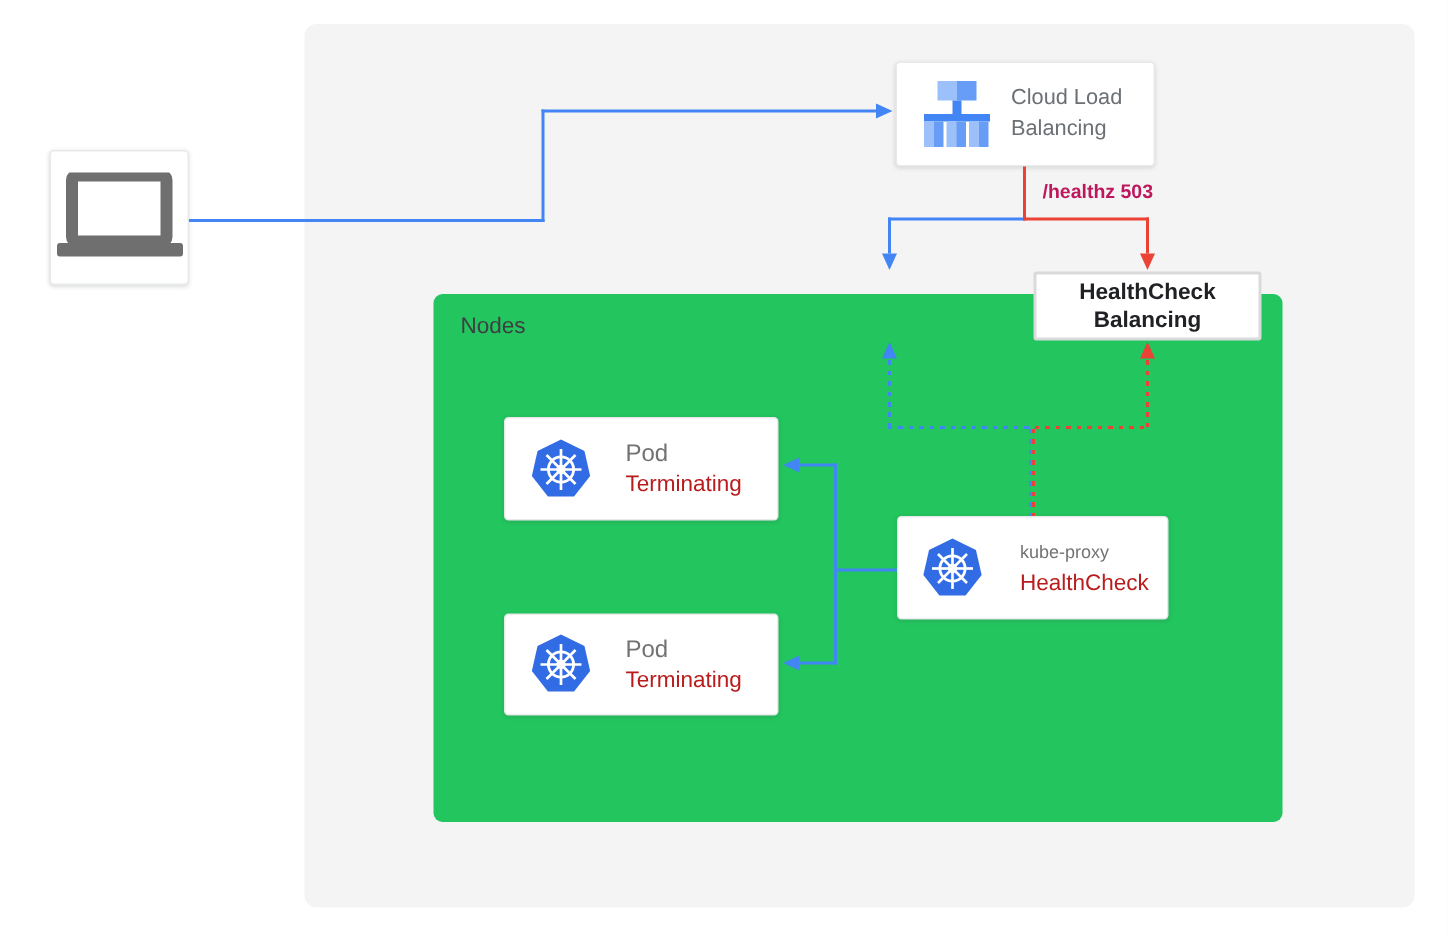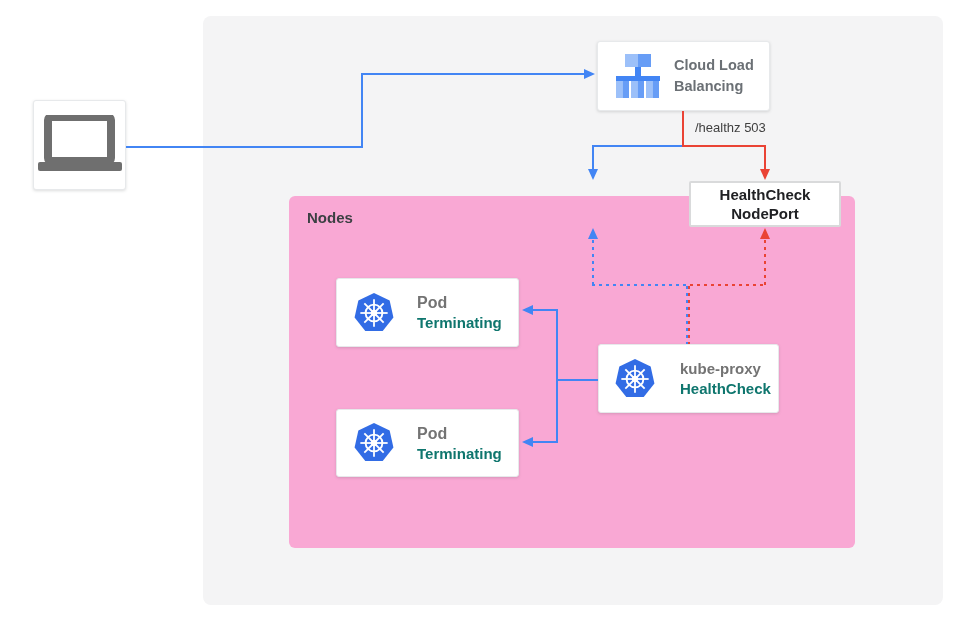--- a/index.html
+++ b/index.html
@@ -1,37 +1,37 @@
 <!DOCTYPE html>
 <html><head>
 <meta charset="utf-8">
 <style>
   html,body{margin:0;padding:0;background:#ffffff;}
   body{font-family:"Liberation Sans",sans-serif;-webkit-font-smoothing:antialiased;}
   #stage{position:relative;width:965px;height:623px;background:#ffffff;overflow:hidden;}
 
   .panel{position:absolute;left:203px;top:16px;width:740px;height:589px;background:#f4f4f5;border-radius:8px;}
-  .nodes{position:absolute;left:289px;top:196px;width:566px;height:352px;background:#f9a8d4;border-radius:6px;font-weight:bold;}
+  .nodes{position:absolute;left:289px;top:196px;width:566px;height:352px;background:#22c55e;border-radius:6px;}
   .nodes-label{position:absolute;left:18px;top:13px;font-size:15px;color:#3c4043;}
 
   .card{position:absolute;background:#ffffff;border:1px solid #e7e9eb;border-radius:3px;
         box-shadow:0 1px 3px rgba(60,64,67,.18);box-sizing:border-box;}
   .portcard{position:absolute;background:#ffffff;border:2px solid #d9dadb;border-radius:2px;
         box-sizing:border-box;display:flex;align-items:center;justify-content:center;
         font-weight:bold;color:#202124;font-size:15px;text-align:center;line-height:19px;}
 
   .entity{display:flex;align-items:center;}
   .entity .icon{flex:0 0 auto;}
-  .entity .txt{margin-left:22px;font-weight:bold;}
+  .entity .txt{margin-left:22px;}
   .t-title{font-size:16px;color:#737373;line-height:21px;}
-  .t-sub{font-size:15px;color:#0f766e;line-height:20px;}
+  .t-sub{font-size:15px;color:#b91c1c;line-height:20px;}
 
   .clb-txt{font-size:14.5px;color:#6b7075;line-height:21px;width:92px;}
 
-  .healthz{position:absolute;left:695px;top:120px;font-size:13px;font-weight:normal;color:#404040;}
+  .healthz{position:absolute;left:695px;top:120px;font-size:13px;font-weight:bold;color:#be185d;}
 
   
   .ln{position:absolute;}
   .h-blue{height:2px;background:#4285f4;}
   .v-blue{width:2px;background:#4285f4;}
   .h-red{height:2px;background:#ea4335;}
   .v-red{width:2px;background:#ea4335;}
   .dot-h-blue{height:2px;background-image:repeating-linear-gradient(to right,#4285f4 0 3px,transparent 3px 7px);}
   .dot-v-blue{width:2px;background-image:repeating-linear-gradient(to bottom,#4285f4 0 3px,transparent 3px 7px);}
   .dot-h-red{height:2px;background-image:repeating-linear-gradient(to right,#ea4335 0 3px,transparent 3px 7px);}
@@ -76,21 +76,21 @@
       <rect x="32" y="28" width="6.5" height="17" fill="#9cc0f9"></rect>
       <rect x="38.5" y="28" width="6.5" height="17" fill="#679df6"></rect>
     </svg>
     <div class="clb-txt txt" style="margin-left:14px;">Cloud Load Balancing</div>
   </div>
 
   <div class="healthz">/healthz 503</div>
 
 
   <div class="portcard" style="left:689px;top:181px;width:152px;height:46px;padding:0 14px;">
-    <span>HealthCheck NodePort</span>
+    <span>HealthCheck Balancing</span>
   </div>
 
   <div class="card entity" style="left:336px;top:278px;width:183px;height:69px;padding-left:16px;">
     <svg class="icon" width="42" height="42" viewBox="0 0 40 40">
       <polygon points="20,1 34.9,8.2 38.5,24.2 28.3,37.1 11.7,37.1 1.5,24.2 5.1,8.2" fill="#326ce5"></polygon>
       <circle cx="20" cy="20" r="8" fill="none" stroke="#ffffff" stroke-width="1.8"></circle>
       <circle cx="20" cy="20" r="3" fill="#ffffff"></circle>
       <g stroke="#ffffff" stroke-width="1.7">
         <line x1="20" y1="20" x2="20" y2="7"></line>
           <line x1="20" y1="20" x2="20" y2="33"></line>
@@ -140,21 +140,21 @@
           <line x1="20" y1="20" x2="20" y2="33"></line>
         <line x1="20" y1="20" x2="7" y2="20"></line>
           <line x1="20" y1="20" x2="33" y2="20"></line>
         <line x1="20" y1="20" x2="29.2" y2="10.8"></line>
           <line x1="20" y1="20" x2="10.8" y2="29.2"></line>
         <line x1="20" y1="20" x2="29.2" y2="29.2"></line>
           <line x1="20" y1="20" x2="10.8" y2="10.8"></line>
       </g>
     </svg>
     <div class="txt" style="margin-left:24px;">
-      <div class="t-title" style="font-size:15px;">kube-proxy</div>
+      <div class="t-title" style="font-size:12px;">kube-proxy</div>
       <div class="t-sub">HealthCheck</div>
     </div>
   </div>
 
   <div class="ln h-blue" style="left:126px;top:146px;width:237px;"></div>
   <div class="ln v-blue" style="left:361px;top:73px;height:75px;"></div>
   <div class="ln h-blue" style="left:361px;top:73px;width:223px;"></div>
   <div class="ar ar-right-blue" style="left:584px;top:68.5px;"></div>
 
   <div class="ln v-red" style="left:682px;top:111px;height:36px;"></div>

